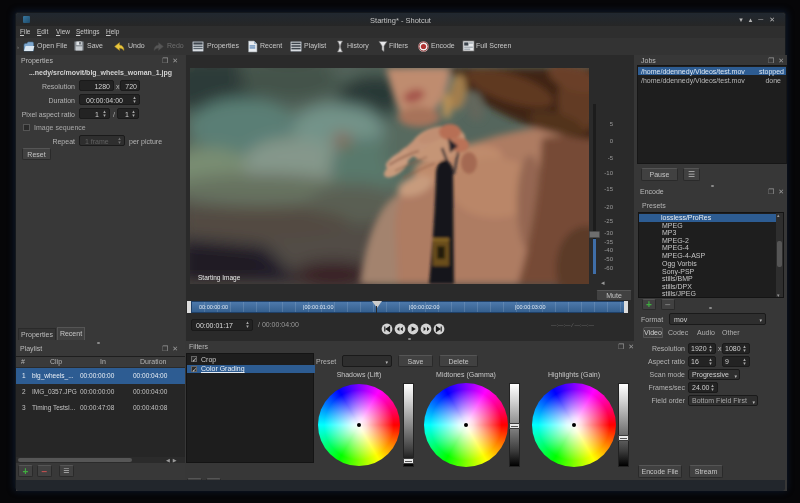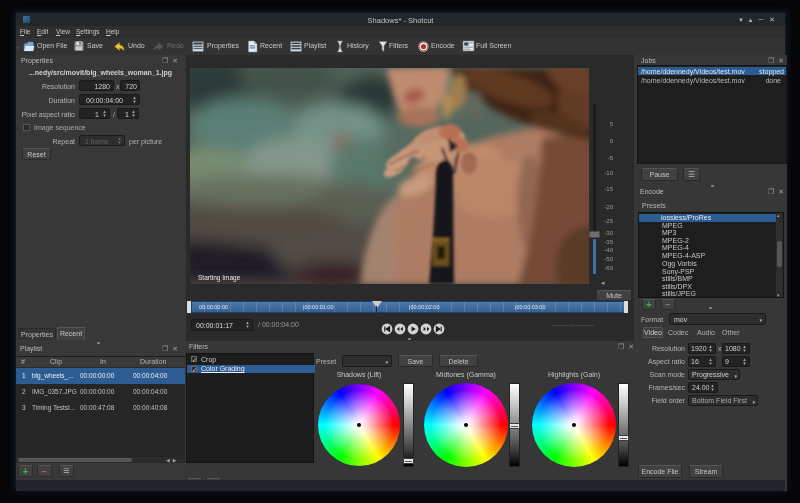--- a/index.html
+++ b/index.html
@@ -32,21 +32,21 @@
     background:#000; border-radius:50%; }
   .pit { left:23px; color:#c6c6c6; }
   .gbtn { display:flex; align-items:center; justify-content:center; }
 </style>
 </head>
 <body>
 <div id="win">
 
   <div class="abs" style="left:0;top:0;right:0;height:13px;background:linear-gradient(#212830,#262626);border-radius:3px 3px 0 0;">
     <div class="abs" style="left:7px;top:3px;width:7px;height:7px;background:linear-gradient(135deg,#39789f,#1d4a6b);border-radius:1px;"></div>
-    <div class="abs" style="left:0;right:0;top:3px;text-align:center;font-size:7.5px;color:#c2c2c2;">Shadows* - Shotcut</div>
+    <div class="abs" style="left:0;right:0;top:3px;text-align:center;font-size:7.5px;color:#c2c2c2;">Starting* - Shotcut</div>
     <div class="abs" style="right:4px;top:3px;font-size:7px;color:#b5b5b5;letter-spacing:6px;">▾▴─✕</div>
   </div>
 
   <div class="abs" style="left:0;top:13px;right:0;height:12px;background:#2e2e2e;">
     <span class="abs" style="left:4px;top:2px;font-size:6.5px;"><u>F</u>ile</span>
     <span class="abs" style="left:21px;top:2px;font-size:6.5px;"><u>E</u>dit</span>
     <span class="abs" style="left:40px;top:2px;font-size:6.5px;"><u>V</u>iew</span>
     <span class="abs" style="left:60px;top:2px;font-size:6.5px;"><u>S</u>ettings</span>
     <span class="abs" style="left:90px;top:2px;font-size:6.5px;"><u>H</u>elp</span>
   </div>

